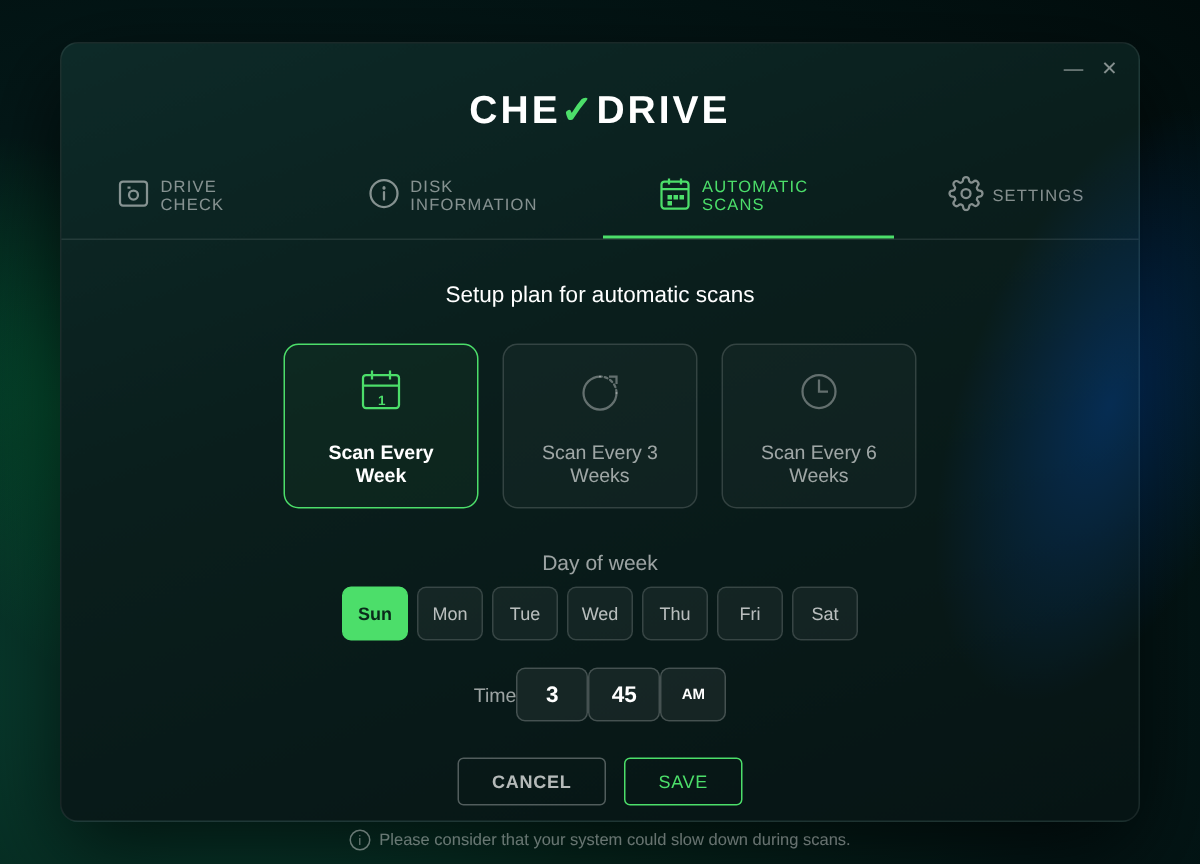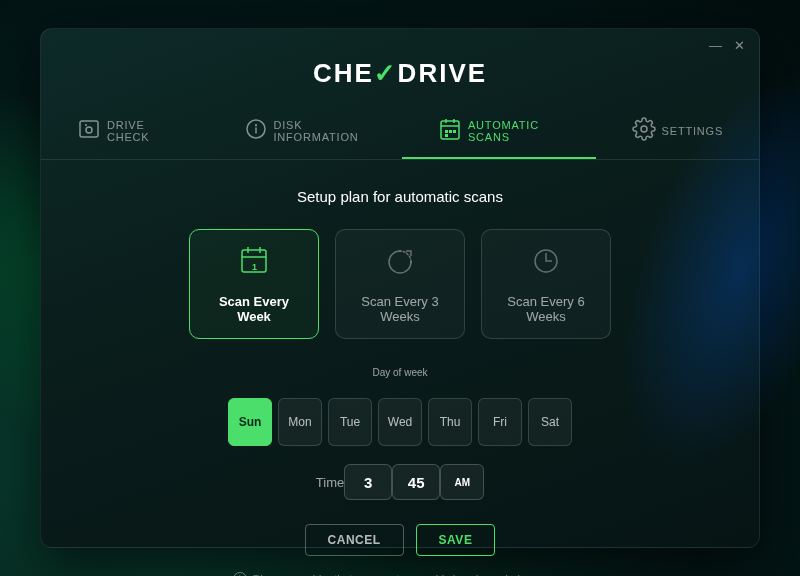--- a/index.html
+++ b/index.html
@@ -187,32 +187,32 @@
     .day-section {
       width: 100%;
       display: flex;
       flex-direction: column;
       align-items: center;
       margin-bottom: 18px;
     }
 
     .day-label {
       color: rgba(255,255,255,0.6);
-      font-size: 10px;
-      margin-bottom: 20px;
+      font-size: 14px;
+      margin-bottom: 8px;
     }
 
     .day-buttons {
       display: flex;
       gap: 6px;
     }
 
     .day-btn {
       width: 44px;
-      height: 48px;
+      height: 36px;
       border-radius: 6px;
       border: 1px solid rgba(255,255,255,0.15);
       background: rgba(255,255,255,0.05);
       color: rgba(255,255,255,0.7);
       font-size: 12px;
       font-weight: 500;
       cursor: pointer;
       display: flex;
       align-items: center;
       justify-content: center;
@@ -283,21 +283,21 @@
       cursor: pointer;
     }
 
     .btn-save {
       padding: 8px 22px;
       border-radius: 4px;
       border: 1px solid #4cde6a;
       background: transparent;
       color: #4cde6a;
       font-size: 12px;
-      font-weight: 700;
+      font-weight: 400;
       letter-spacing: 0.5px;
       cursor: pointer;
     }
 
     .footer-note {
       color: rgba(255,255,255,0.4);
       font-size: 11px;
       display: flex;
       align-items: center;
       gap: 6px;

